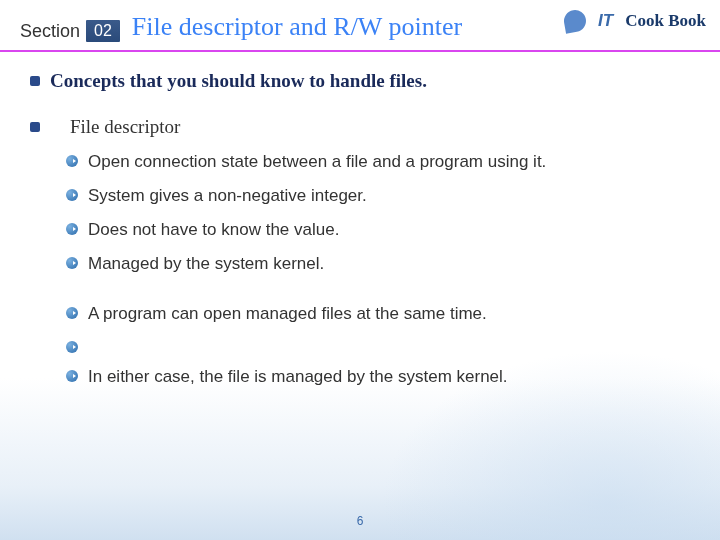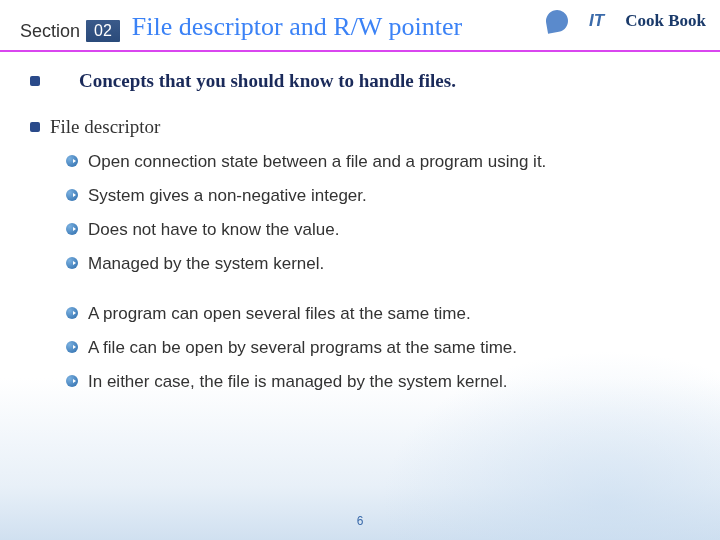--- a/index.html
+++ b/index.html
@@ -39,21 +39,21 @@
     font-size: 26px;
     color: #3b82f6;
     font-weight: normal;
   }
   .brand {
     position: absolute;
     right: 14px;
     top: 10px;
     display: flex;
     align-items: center;
-    gap: 21px;
+    gap: 12px;
     padding-left: 42px;
   }
   .brand-it {
     font-family: Arial, sans-serif;
     font-style: italic;
     font-weight: bold;
     color: #3a6aaa;
     font-size: 17px;
   }
   .brand-cook {
@@ -84,21 +84,20 @@
     border-radius: 2px;
     margin-top: 6px;
     margin-right: 10px;
     flex-shrink: 0;
   }
   .h1-text {
     font-family: Georgia, serif;
     font-size: 19px;
     font-weight: bold;
     color: #1a2a5a;
-    margin-left: 29px;
   }
   .h2-text {
     font-family: Georgia, serif;
     font-size: 19px;
     font-weight: normal;
     color: #333;
   }
   .sub-list {
     margin-left: 36px;
     margin-top: 14px;
@@ -170,21 +169,21 @@
   </div>
 </div>
 
 <div class="content">
 
   <div class="h1-item">
     <span class="bullet-large"></span>
     <span class="h1-text">Concepts that you should know to handle files.</span>
   </div>
 
-  <div class="h1-item" style="margin-bottom:0;">
+  <div class="h1-item" style="margin-bottom:0;gap:20px;">
     <span class="bullet-large"></span>
     <span class="h2-text">File descriptor</span>
   </div>
 
   <div class="sub-list">
     <div class="sub-item">
       <span class="bullet-small"></span>
       <span class="sub-text">Open connection state between a file and a program using it.</span>
     </div>
     <div class="sub-item">
@@ -197,25 +196,24 @@
     </div>
     <div class="sub-item">
       <span class="bullet-small"></span>
       <span class="sub-text">Managed by the system kernel.</span>
     </div>
 
     <div class="gap"></div>
 
     <div class="sub-item">
       <span class="bullet-small"></span>
-      <span class="sub-text">A program can open several files at the same time.</span>
-    </div>
-    <div class="sub-item">
-      <span class="bullet-small"></span>
-      <span class="sub-text">A file can be open by several programs at the same time.</span>
+      <span class="sub-text">A program can open managed files at the same time.</span>
+    </div>
+    <div class="sub-item">
+      <span class="bullet-small"></span>
     </div>
     <div class="sub-item">
       <span class="bullet-small"></span>
       <span class="sub-text">In either case, the file is managed by the system kernel.</span>
     </div>
   </div>
 
 </div>
 
 <div class="bg-deco"></div>

